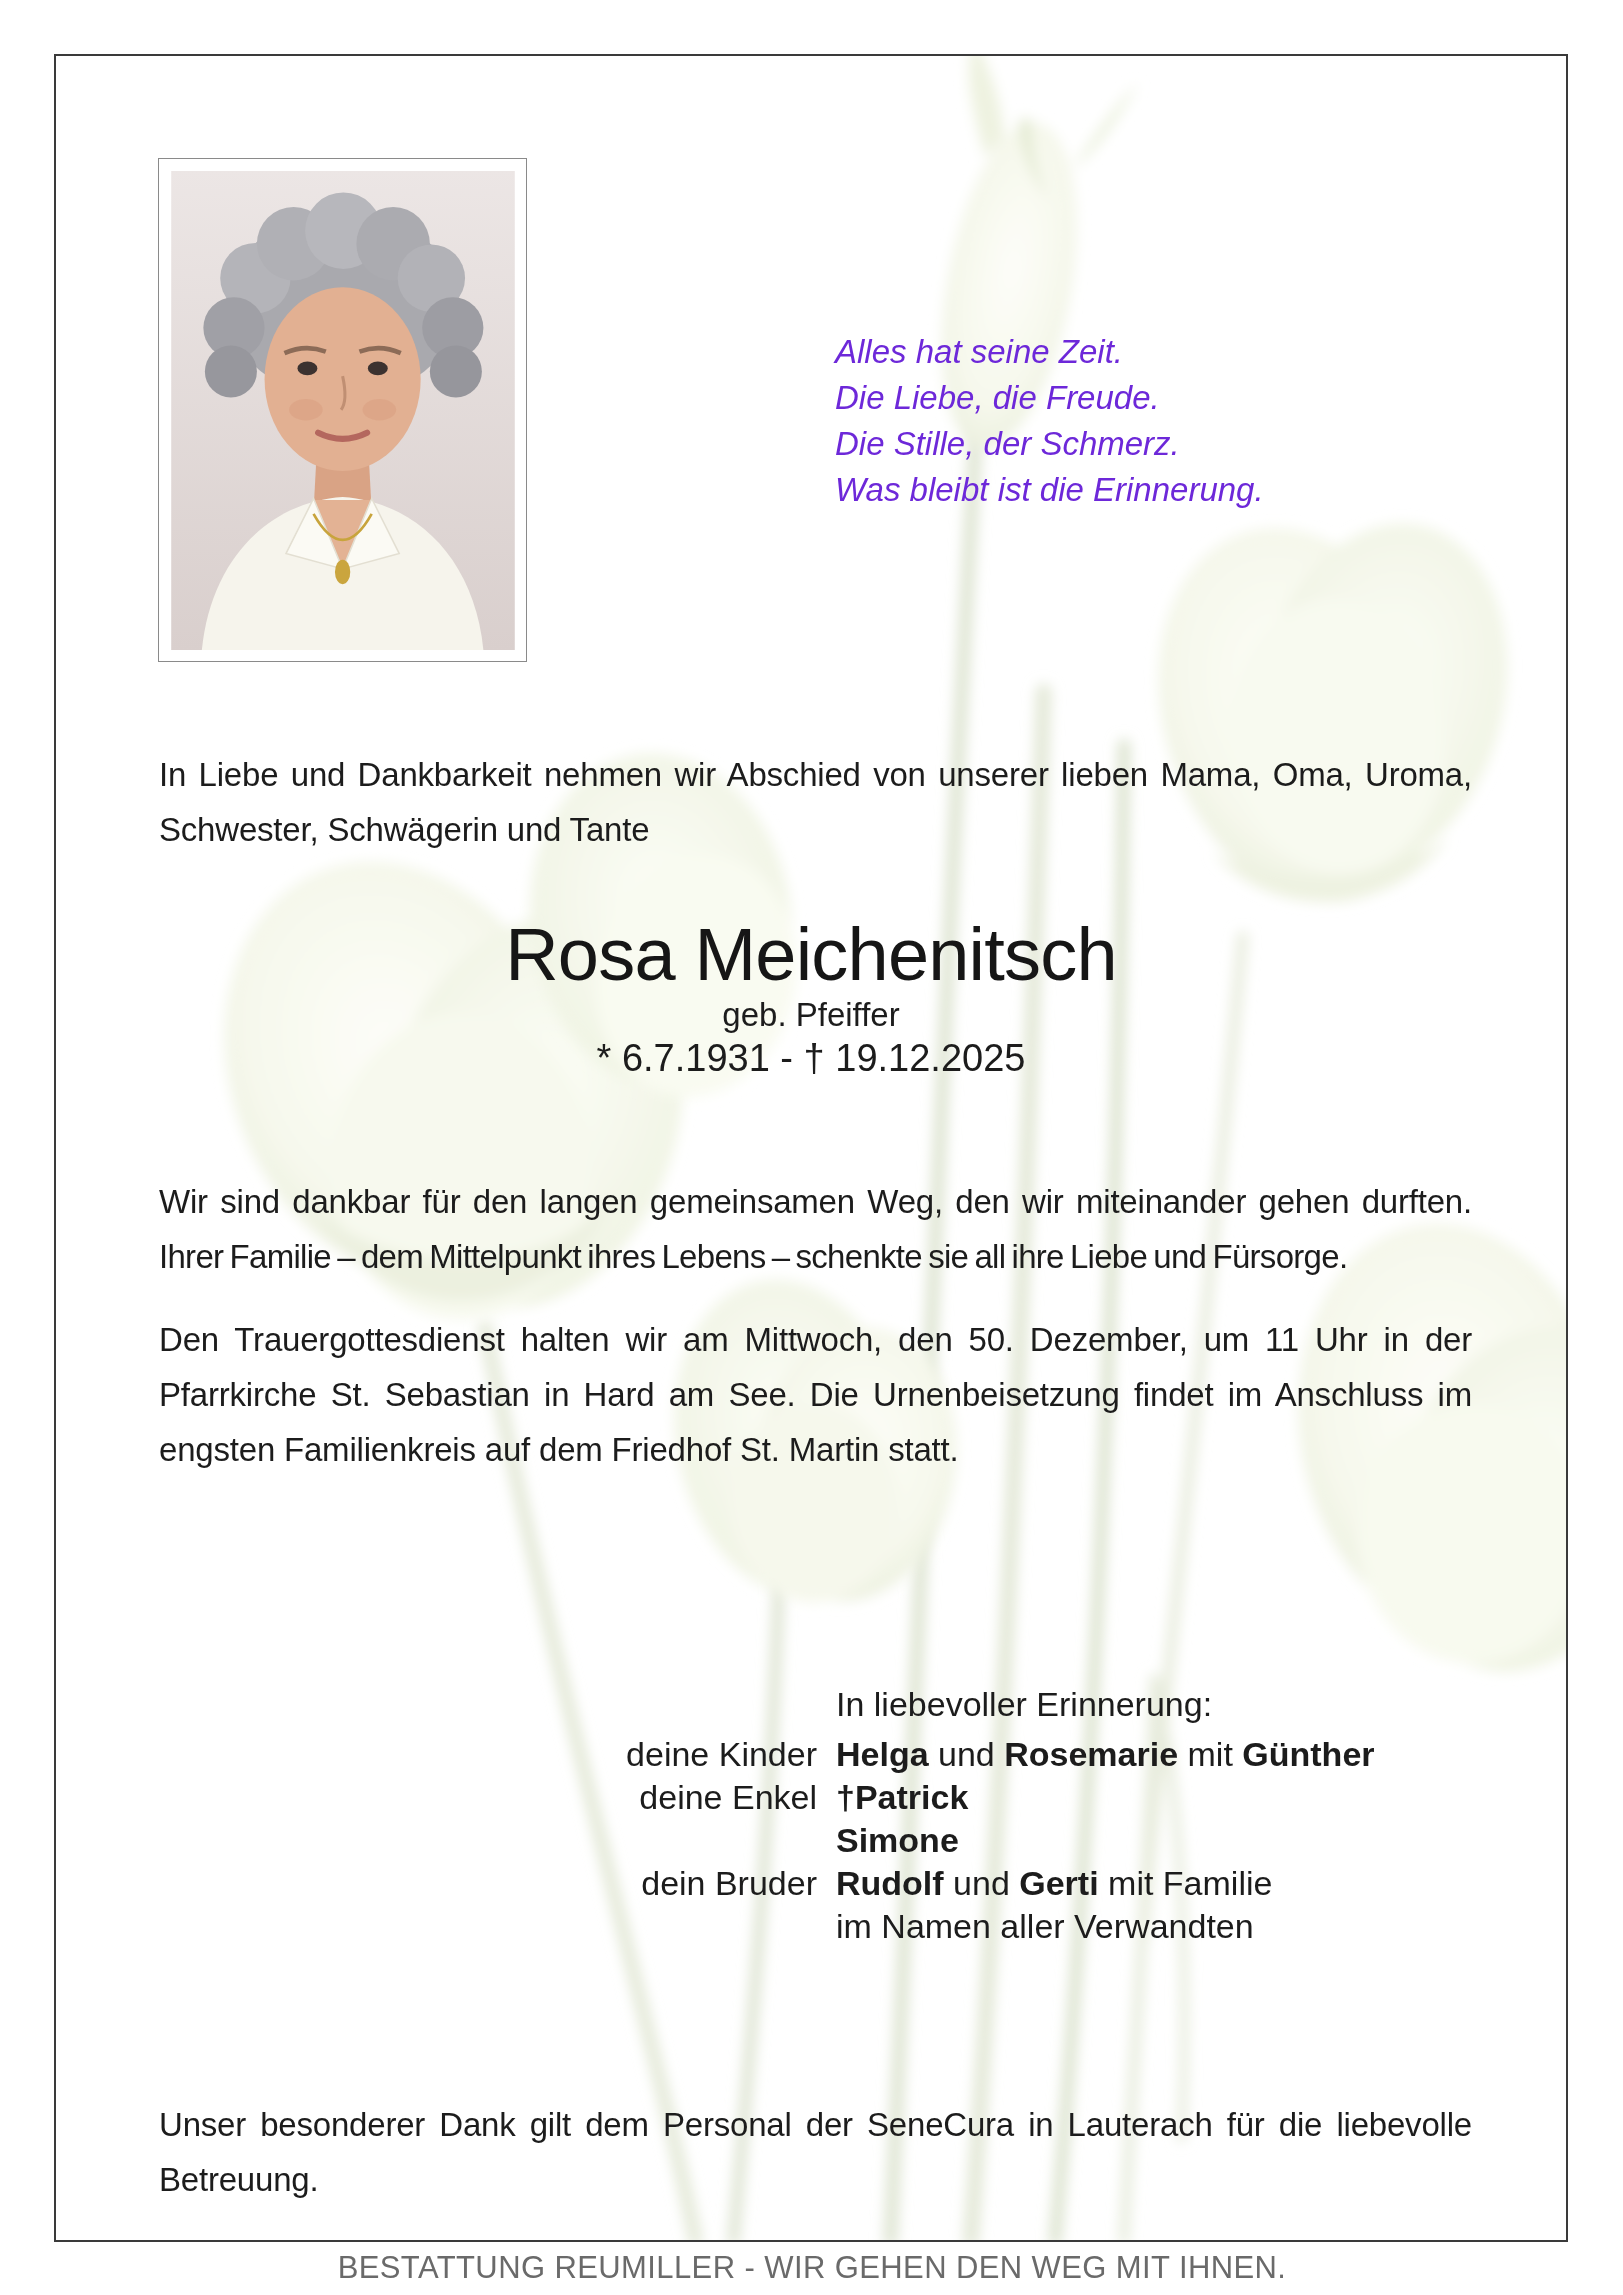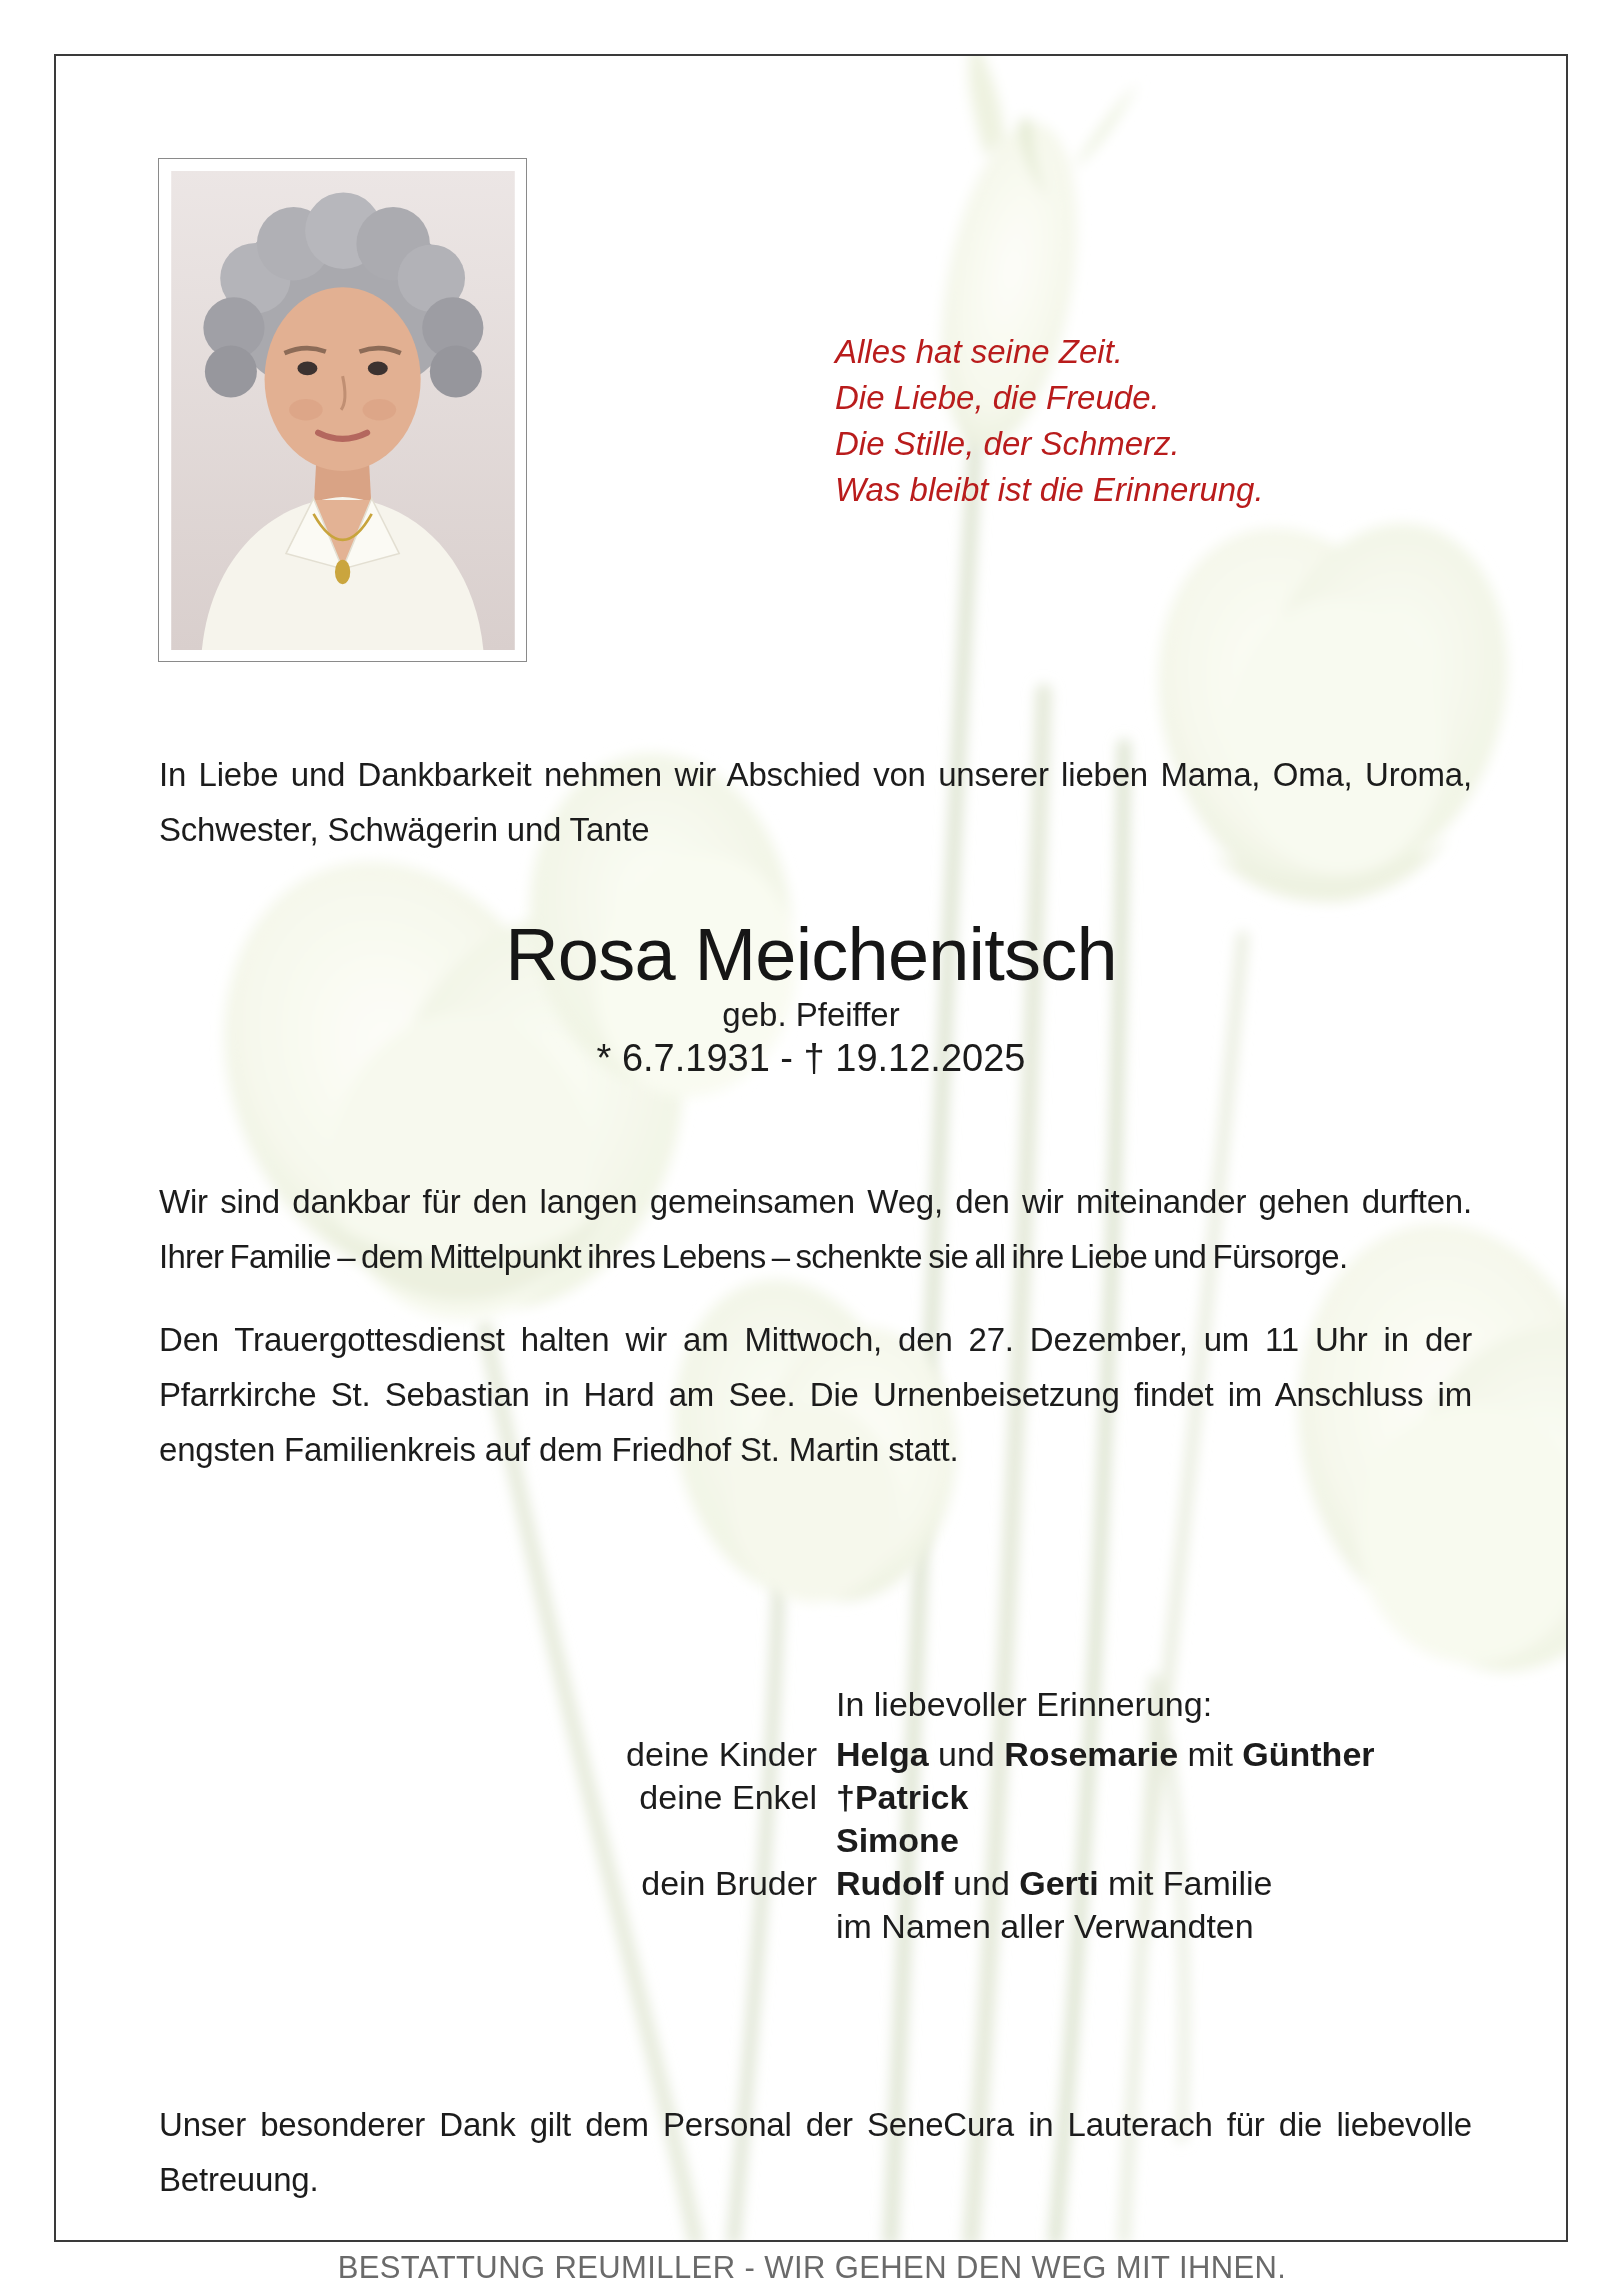--- a/index.html
+++ b/index.html
@@ -7,21 +7,21 @@
         font-family:"Liberation Sans",sans-serif;color:#1c1c1c;}
   .card{position:absolute;left:54px;top:54px;width:1510px;height:2184px;
         border:2.3px solid #3a3a3a;background:#ffffff;overflow:hidden;}
   .flowers{position:absolute;left:0;top:0;z-index:0;pointer-events:none;}
   .card > .abs{position:absolute;z-index:1;}
 
   .photo-frame{left:102px;top:102px;width:344px;height:479px;border:1.5px solid #8a8a8a;
                background:#ffffff;padding:11.5px;}
   .photo-frame svg{display:block;}
 
-  .poem{left:779px;top:273px;font-size:33px;line-height:46px;font-style:italic;color:#b91c1c;}
+  .poem{left:779px;top:273px;font-size:33px;line-height:46px;font-style:italic;color:#6d28d9;}
 
   .para{width:1313px;font-size:33px;line-height:55px;letter-spacing:-0.2px;color:#1c1c1c;}
   .intro{left:103px;top:691px;}
   .gratitude{left:103px;top:1118px;}
   .service{left:103px;top:1256px;}
   .thanks{left:103px;top:2041px;}
   .tline{width:100%;}
   .jline{text-align:justify;text-align-last:justify;}
   .pline{text-align:left;}
   .tight{letter-spacing:-0.7px;word-spacing:-2.3px;}
@@ -182,21 +182,21 @@
 
     <div class="abs name">Rosa Meichenitsch</div>
     <div class="abs maiden">geb. Pfeiffer</div>
     <div class="abs dates">* 6.7.1931 - † 19.12.2025</div>
 
     <div class="abs para gratitude">
         <div class="tline jline">Wir sind dankbar für den langen gemeinsamen Weg, den wir miteinander gehen durften.</div>
         <div class="tline pline tight">Ihrer Familie – dem Mittelpunkt ihres Lebens – schenkte sie all ihre Liebe und Fürsorge.</div>
       </div>
     <div class="abs para service">
-        <div class="tline jline">Den Trauergottesdienst halten wir am Mittwoch, den 27. Dezember, um 11 Uhr in der</div>
+        <div class="tline jline">Den Trauergottesdienst halten wir am Mittwoch, den 50. Dezember, um 11 Uhr in der</div>
         <div class="tline jline">Pfarrkirche St. Sebastian in Hard am See. Die Urnenbeisetzung findet im Anschluss im</div>
         <div class="tline pline">engsten Familienkreis auf dem Friedhof St. Martin statt.</div>
       </div>
 
 
     <div class="abs mem-heading">In liebevoller Erinnerung:</div>
     <div class="abs mem-rows">
       <div class="mem-row">
         <span class="mem-label">deine Kinder</span>
         <span class="mem-value"><span class="b">Helga</span><span class="r"> und </span><span class="b">Rosemarie</span><span class="r"> mit </span><span class="b">Günther</span></span>

